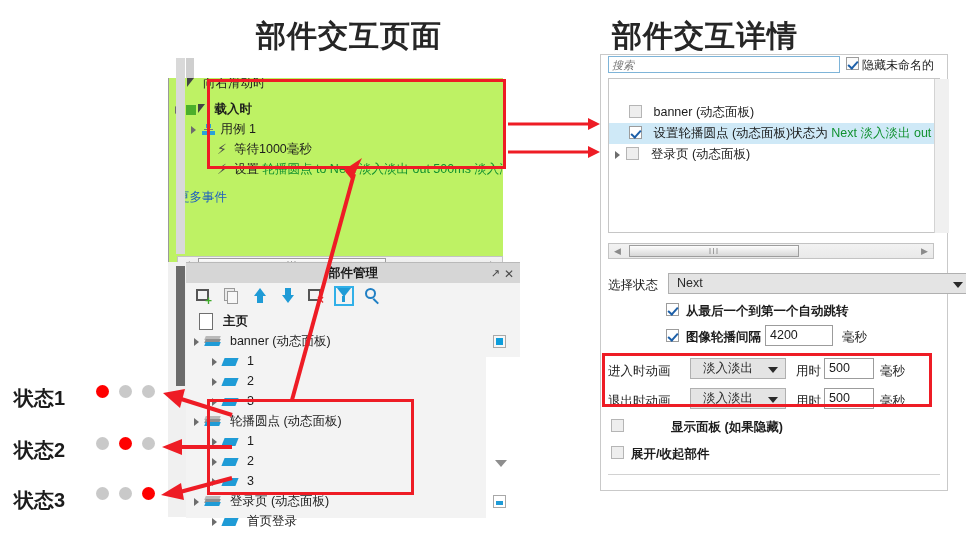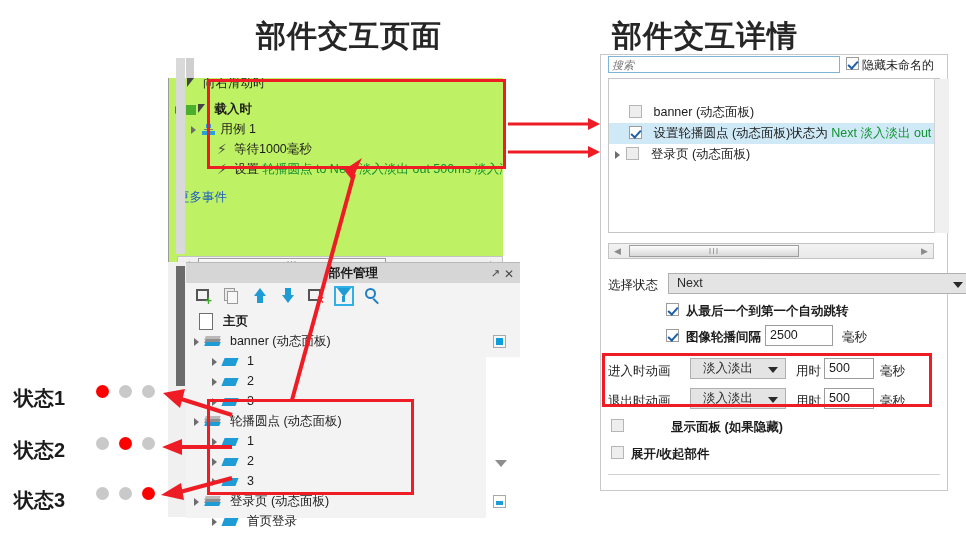--- a/index.html
+++ b/index.html
@@ -440,21 +440,21 @@
 <div class="combo abs" style="left:668px;top:273px;width:303px;padding-left:12px;">
   <span class="cv">Next</span>
   <span class="caret"></span>
 </div>
 
 <div class="cbx chk abs" style="left:666px;top:303px;background:#fff;"></div>
 <div class="field-label abs" style="left:686px;top:303px;font-weight:bold;">从最后一个到第一个自动跳转</div>
 
 <div class="cbx chk abs" style="left:666px;top:329px;background:#fff;"></div>
 <div class="field-label abs" style="left:686px;top:329px;font-weight:bold;">图像轮播间隔</div>
-<div class="txtbox abs" style="left:765px;top:325px;width:68px;">2500</div>
+<div class="txtbox abs" style="left:765px;top:325px;width:68px;">4200</div>
 <div class="field-label abs" style="left:842px;top:329px;">毫秒</div>
 
 <div class="field-label abs" style="left:608px;top:363px;">进入时动画</div>
 <div class="combo abs" style="left:690px;top:358px;width:96px;">
   <span class="cv" style="left:12px;">淡入淡出</span>
   <span class="caret"></span>
 </div>
 <div class="field-label abs" style="left:796px;top:363px;">用时</div>
 <div class="txtbox abs" style="left:824px;top:358px;width:50px;">500</div>
 <div class="field-label abs" style="left:880px;top:363px;">毫秒</div>

